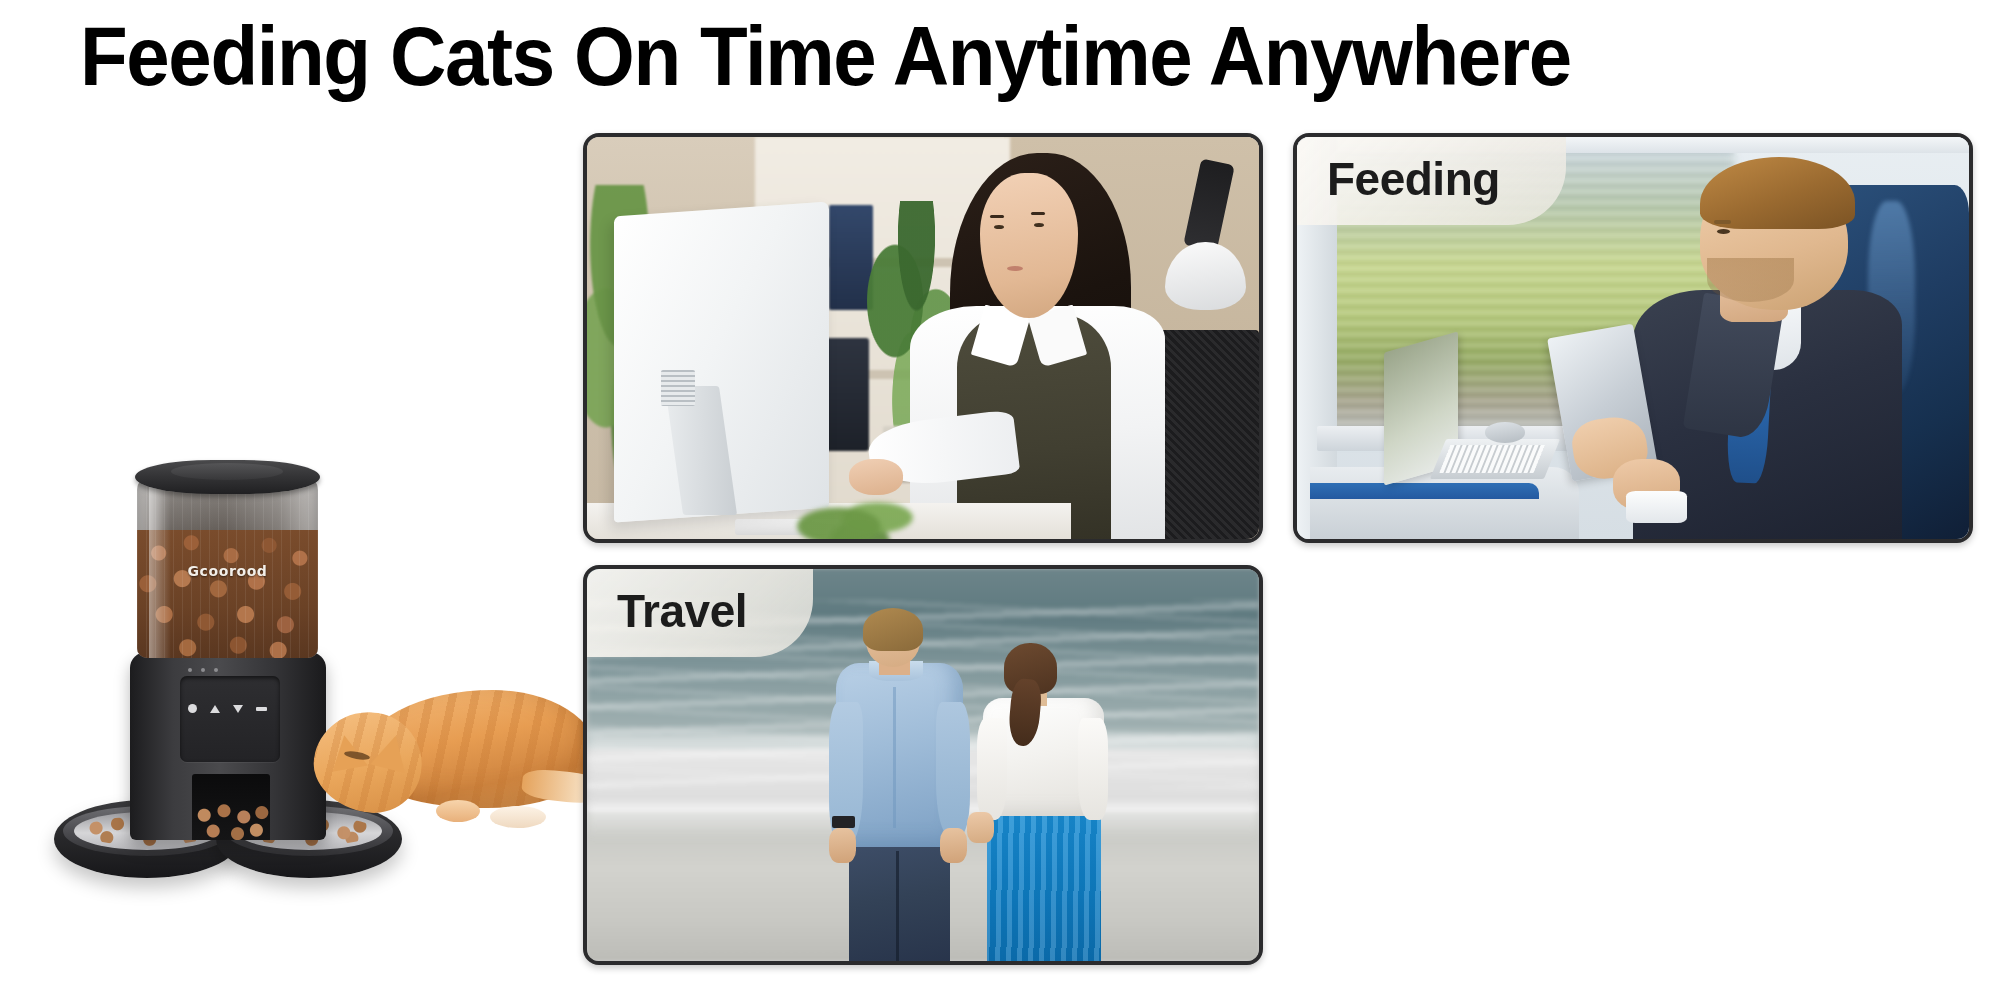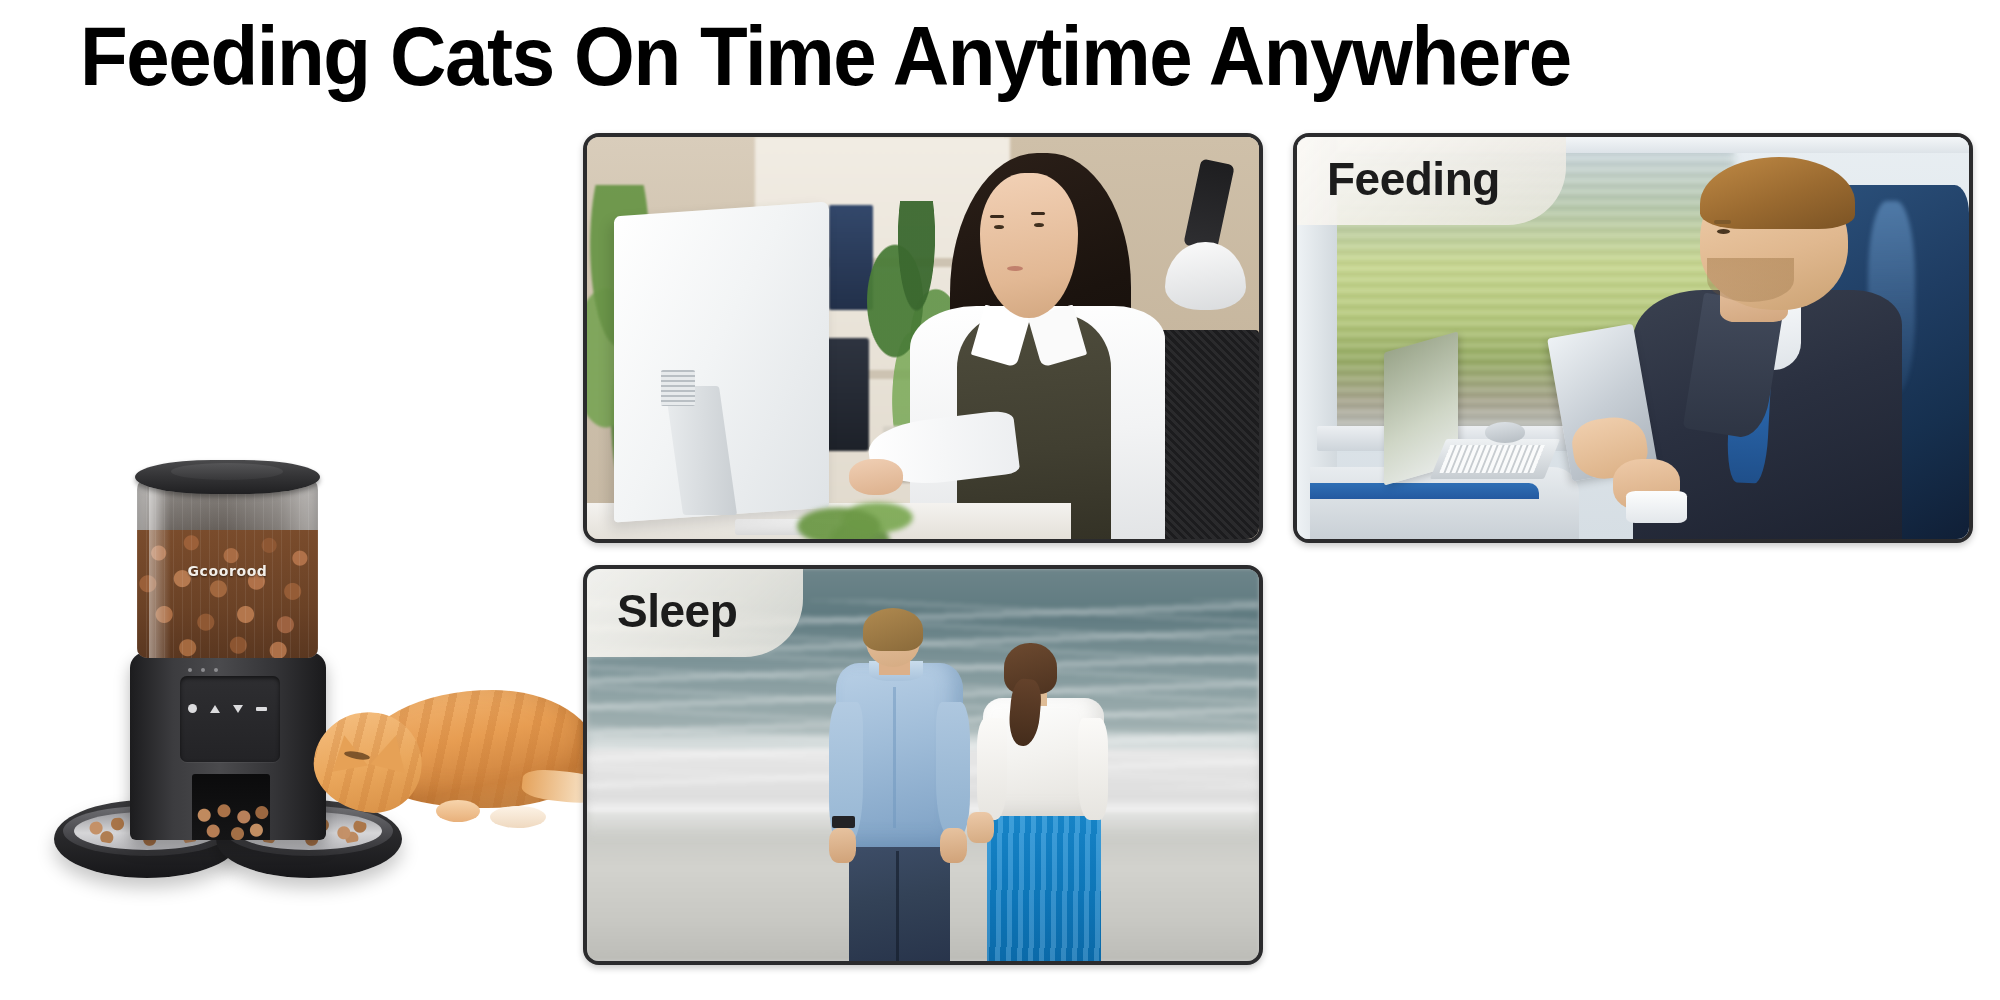--- a/index.html
+++ b/index.html
@@ -681,20 +681,20 @@
       <div class="bh-w-blouse"></div>
       <div class="bh-w-armL"></div>
       <div class="bh-w-armR"></div>
       <div class="bh-w-neck"></div>
       <div class="bh-w-head"></div>
       <div class="bh-w-hair"></div>
       <div class="bh-w-pony"></div>
       <div class="bh-w-handL"></div>
     </div>
     <div class="badge">
-      <span>Sleep</span>
+      <span>Travel</span>
     </div>
   </div>
 
 </div>
 
 <div class="stream left"></div>
 <div class="stream right"></div>
 
 </body></html>

